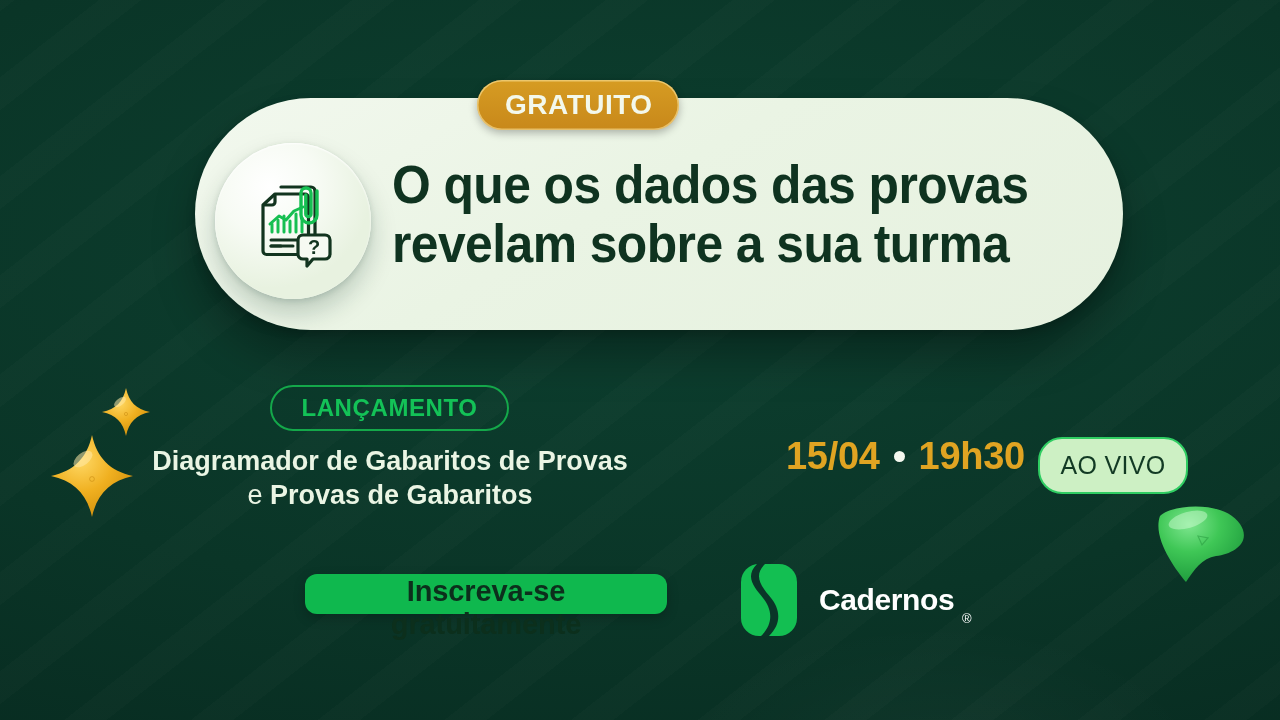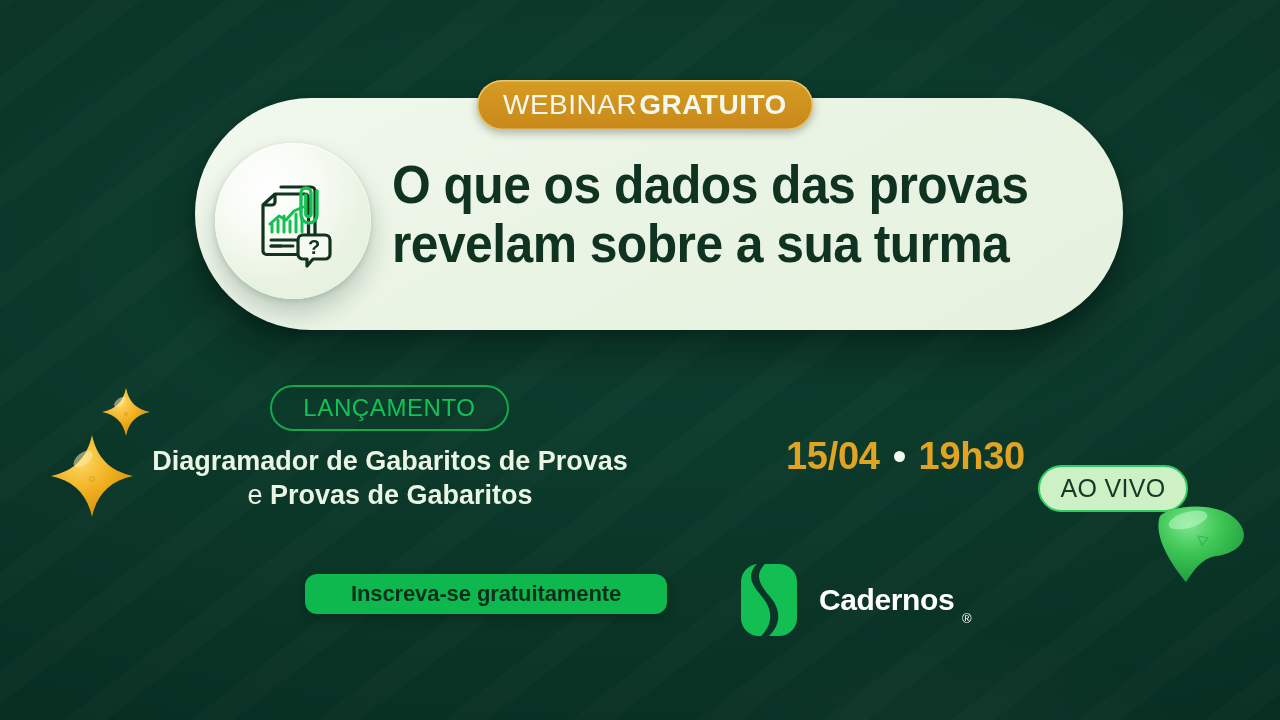--- a/index.html
+++ b/index.html
@@ -125,21 +125,21 @@
     box-sizing: border-box;
     border: 2px solid #14a84a;
     border-radius: 23px;
     display: flex;
     align-items: center;
     justify-content: center;
   }
   .badge-lancamento span {
     color: #13c257;
     font-size: 24px;
-    font-weight: 400;
+    font-weight: 700;
     letter-spacing: 0.6px;
     line-height: 1;
   }
 
   .product-lines {
     position: absolute;
     left: 130px;
     top: 444px;
     width: 520px;
     text-align: center;
@@ -172,29 +172,28 @@
     border-radius: 50%;
     background: #f4f8ef;
     display: inline-block;
   }
 
   .badge-aovivo {
     position: absolute;
     left: 1038px;
     top: 437px;
     width: 150px;
-    height: 47px;
+    height: 57px;
     box-sizing: border-box;
     border: 2px solid #2fcd62;
     border-radius: 24px;
     background: #cdf0c4;
     display: flex;
     align-items: center;
     justify-content: center;
-    margin-top: 28px;
   }
   .badge-aovivo span {
     color: #123a24;
     font-size: 25px;
     font-weight: 400;
     letter-spacing: 0.3px;
     line-height: 1;
   }
 
   
@@ -202,21 +201,21 @@
     position: absolute;
     left: 305px;
     top: 574px;
     width: 362px;
     height: 40px;
     border: none;
     border-radius: 12px;
     background: #0fb84e;
     color: #0c2f1c;
     font-family: "Liberation Sans", sans-serif;
-    font-size: 22px;
+    font-size: 29px;
     font-weight: 700;
     letter-spacing: -0.1px;
     cursor: pointer;
     box-shadow: 0 4px 12px rgba(0,0,0,0.22);
   }
 
   
   .logo {
     position: absolute;
     left: 735px;
@@ -285,21 +284,20 @@
       </g>
 
       <path d="M76 22 v24 a8 8 0 0 1 -16 0 V24 a5 5 0 0 1 10 0 v21 a2.6 2.6 0 0 1 -5.2 0 V26" fill="none" stroke="#16bf52" stroke-width="3.4" stroke-linecap="round" stroke-linejoin="round"></path>
 
       <path d="M62 66 h22 a5 5 0 0 1 5 5 v14 a5 5 0 0 1 -5 5 h-12 l-6 7 v-7 h-4 a5 5 0 0 1 -5 -5 V71 a5 5 0 0 1 5 -5 z" fill="#f6faf2" stroke="#12341f" stroke-width="3.2" stroke-linejoin="round"></path>
       <text x="73" y="85" text-anchor="middle" font-family="Liberation Sans, sans-serif" font-size="20" font-weight="700" fill="#12341f">?</text>
     </svg>
   </div>
 
   <div class="badge-gratuito">
-    <span class="badge-light">WEBINAR</span>
     <span class="badge-bold">GRATUITO</span>
   </div>
 
   <div class="hero-title">
     <span class="tl">O que os dados das provas</span>
     <span class="tl">revelam sobre a sua turma</span>
   </div>
 
   <div class="badge-lancamento">
     <span>LANÇAMENTO</span>

